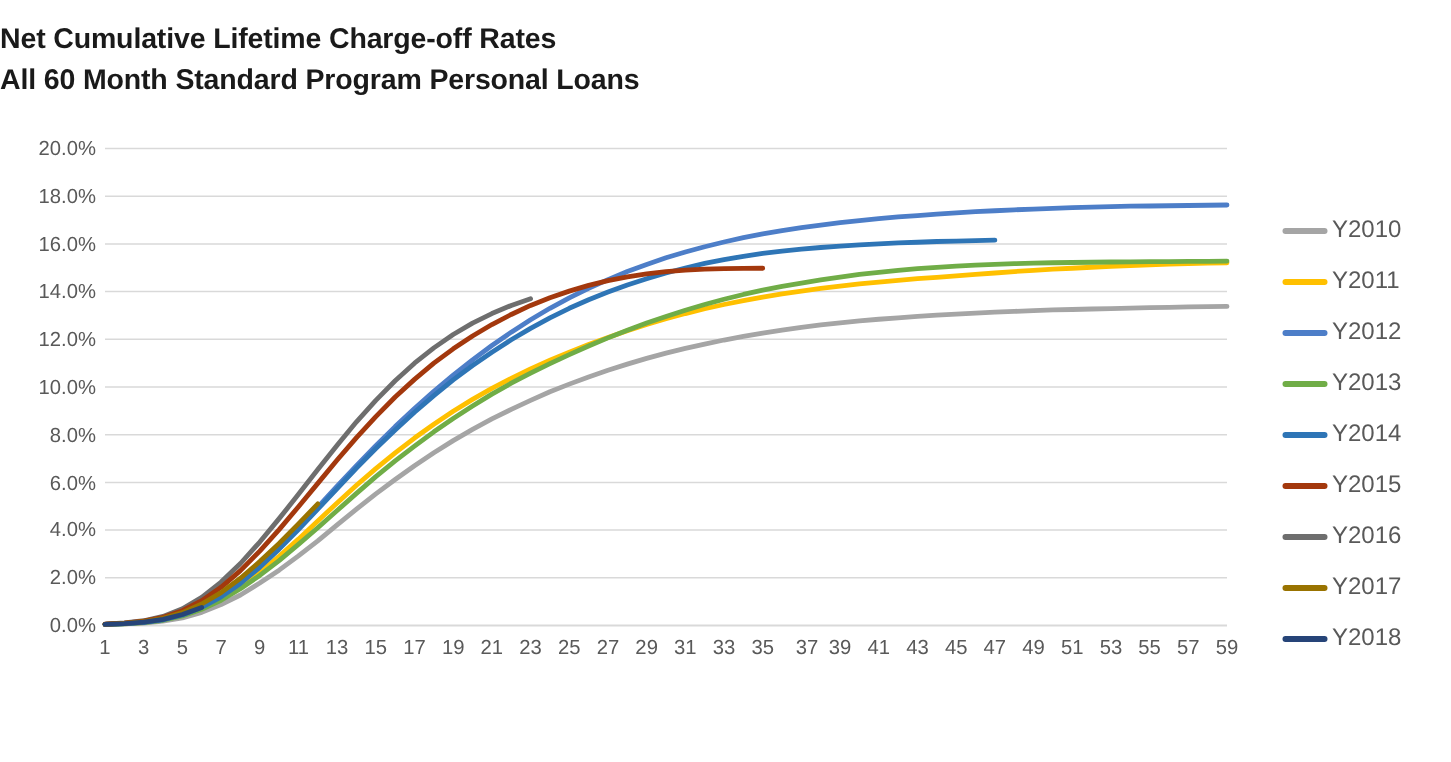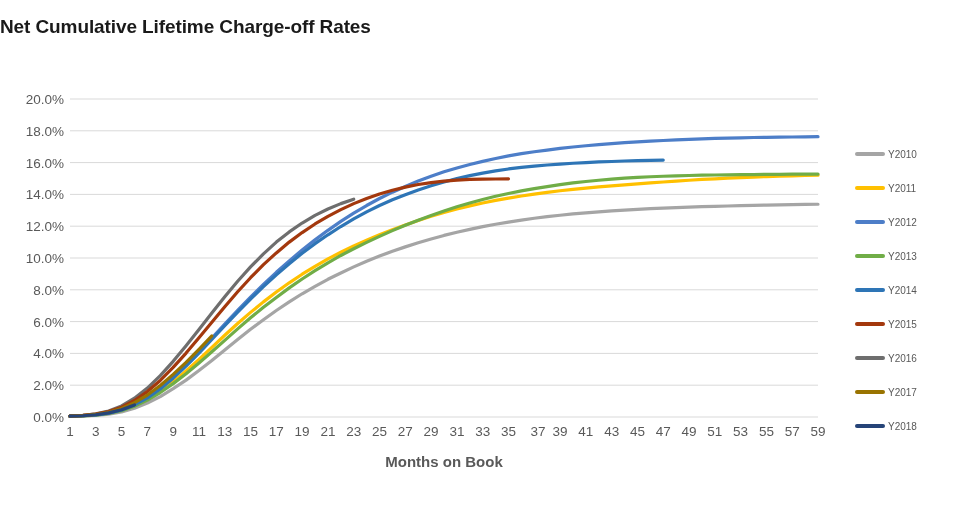--- a/index.html
+++ b/index.html
@@ -100,33 +100,34 @@
     align-items: center;
     height: 34px;
   }
   .legend-swatch {
     width: 30px;
     height: 4px;
     border-radius: 2px;
     flex: 0 0 auto;
   }
   .legend-label {
-    font-size: 10px;
+    font-size: 16px;
     color: #595959;
     margin-left: 3px;
     white-space: nowrap;
   }
 </style>
 </head>
 <body>
 
 <div id="chart-root">
 
   <div class="chart-title">
     <span>Net Cumulative Lifetime Charge-off Rates</span>
+    <span class="line2">All 60 Month Standard Program Personal Loans</span>
   </div>
 
   <div id="ylabels">
       <div class="ytick-label" style="top: 318px;">0.0%</div>
       <div class="ytick-label" style="top: 286.2px;">2.0%</div>
       <div class="ytick-label" style="top: 254.4px;">4.0%</div>
       <div class="ytick-label" style="top: 222.6px;">6.0%</div>
       <div class="ytick-label" style="top: 190.8px;">8.0%</div>
       <div class="ytick-label" style="top: 159px;">10.0%</div>
       <div class="ytick-label" style="top: 127.2px;">12.0%</div>
@@ -191,21 +192,20 @@
       <div class="xtick-label" style="left: 567.448px;">45</div>
       <div class="xtick-label" style="left: 593.241px;">47</div>
       <div class="xtick-label" style="left: 619.034px;">49</div>
       <div class="xtick-label" style="left: 644.828px;">51</div>
       <div class="xtick-label" style="left: 670.621px;">53</div>
       <div class="xtick-label" style="left: 696.414px;">55</div>
       <div class="xtick-label" style="left: 722.207px;">57</div>
       <div class="xtick-label" style="left: 748px;">59</div>
     </div>
 
-  <div class="axis-title">Months on Book</div>
 
   <div id="legend">
       <div class="legend-item">
         <span class="legend-swatch" style="background: rgb(165, 165, 165);"></span>
         <span class="legend-label">Y2010</span>
       </div>
       <div class="legend-item">
         <span class="legend-swatch" style="background: rgb(255, 192, 0);"></span>
         <span class="legend-label">Y2011</span>
       </div>

